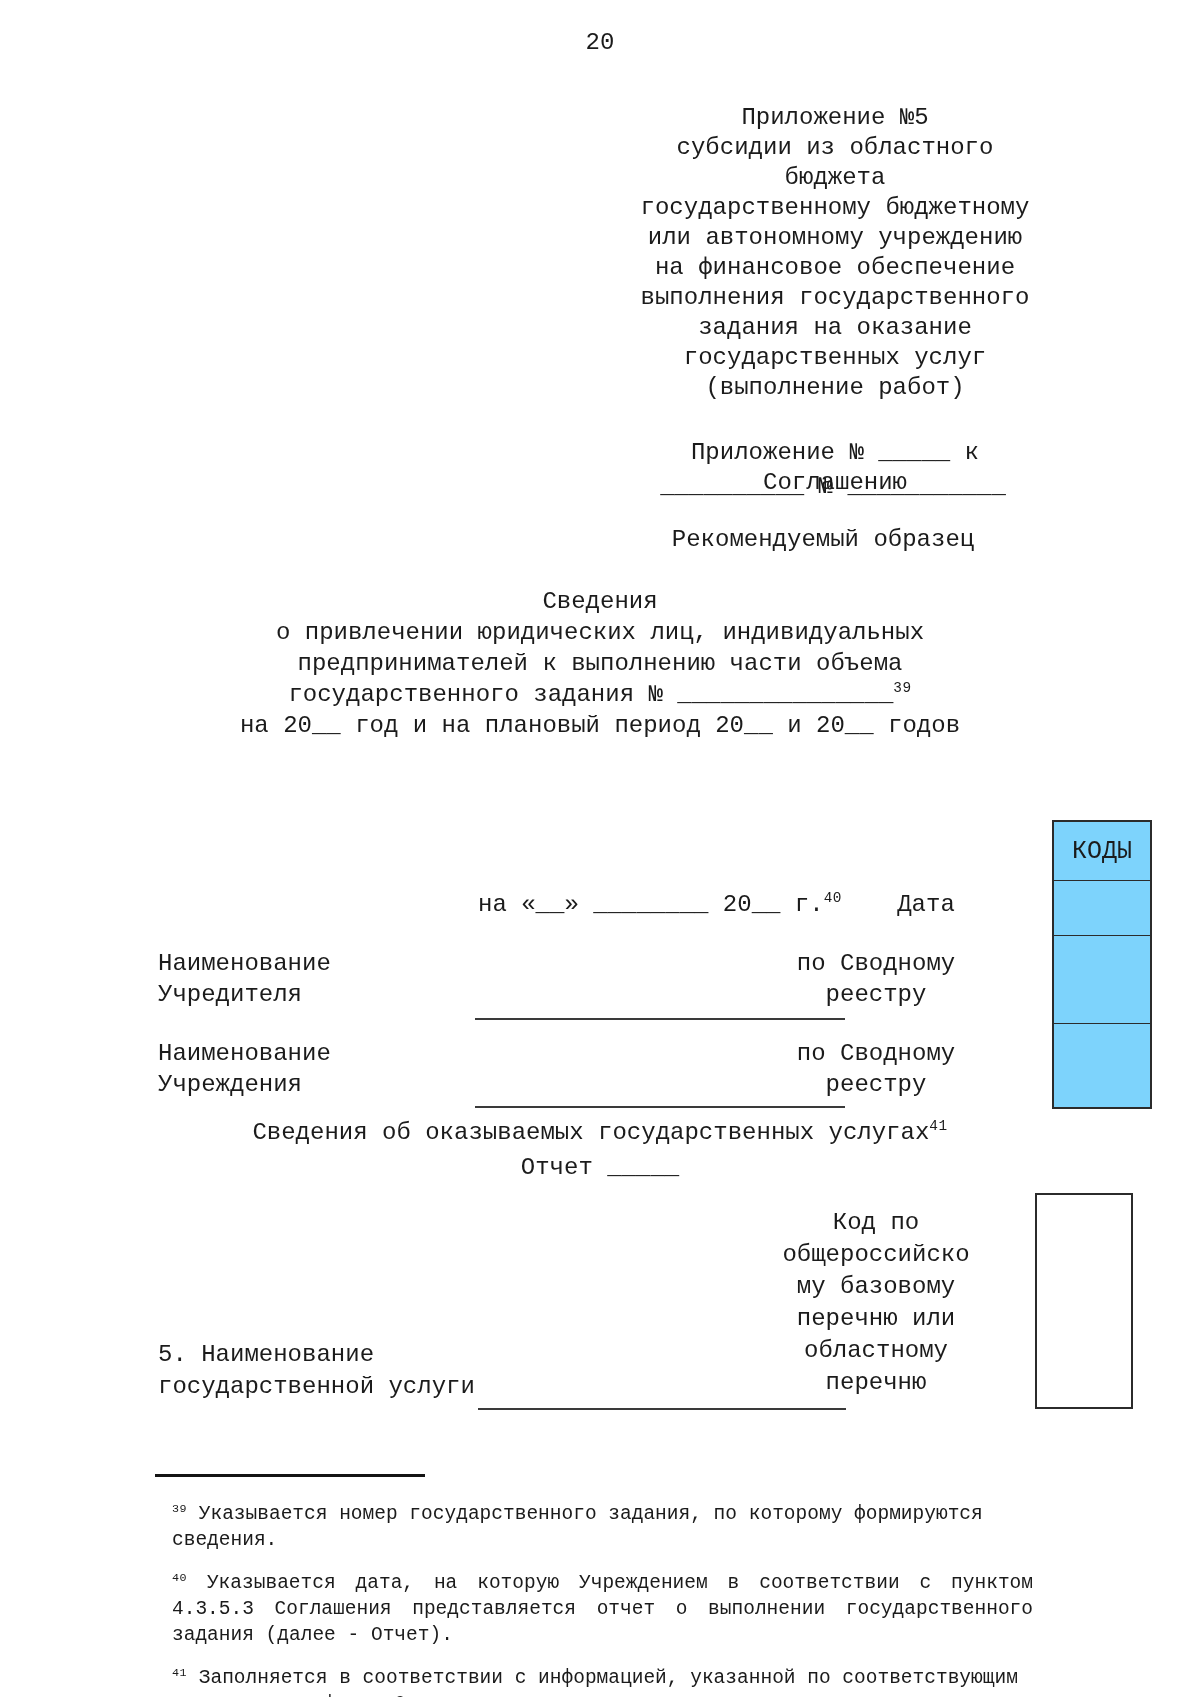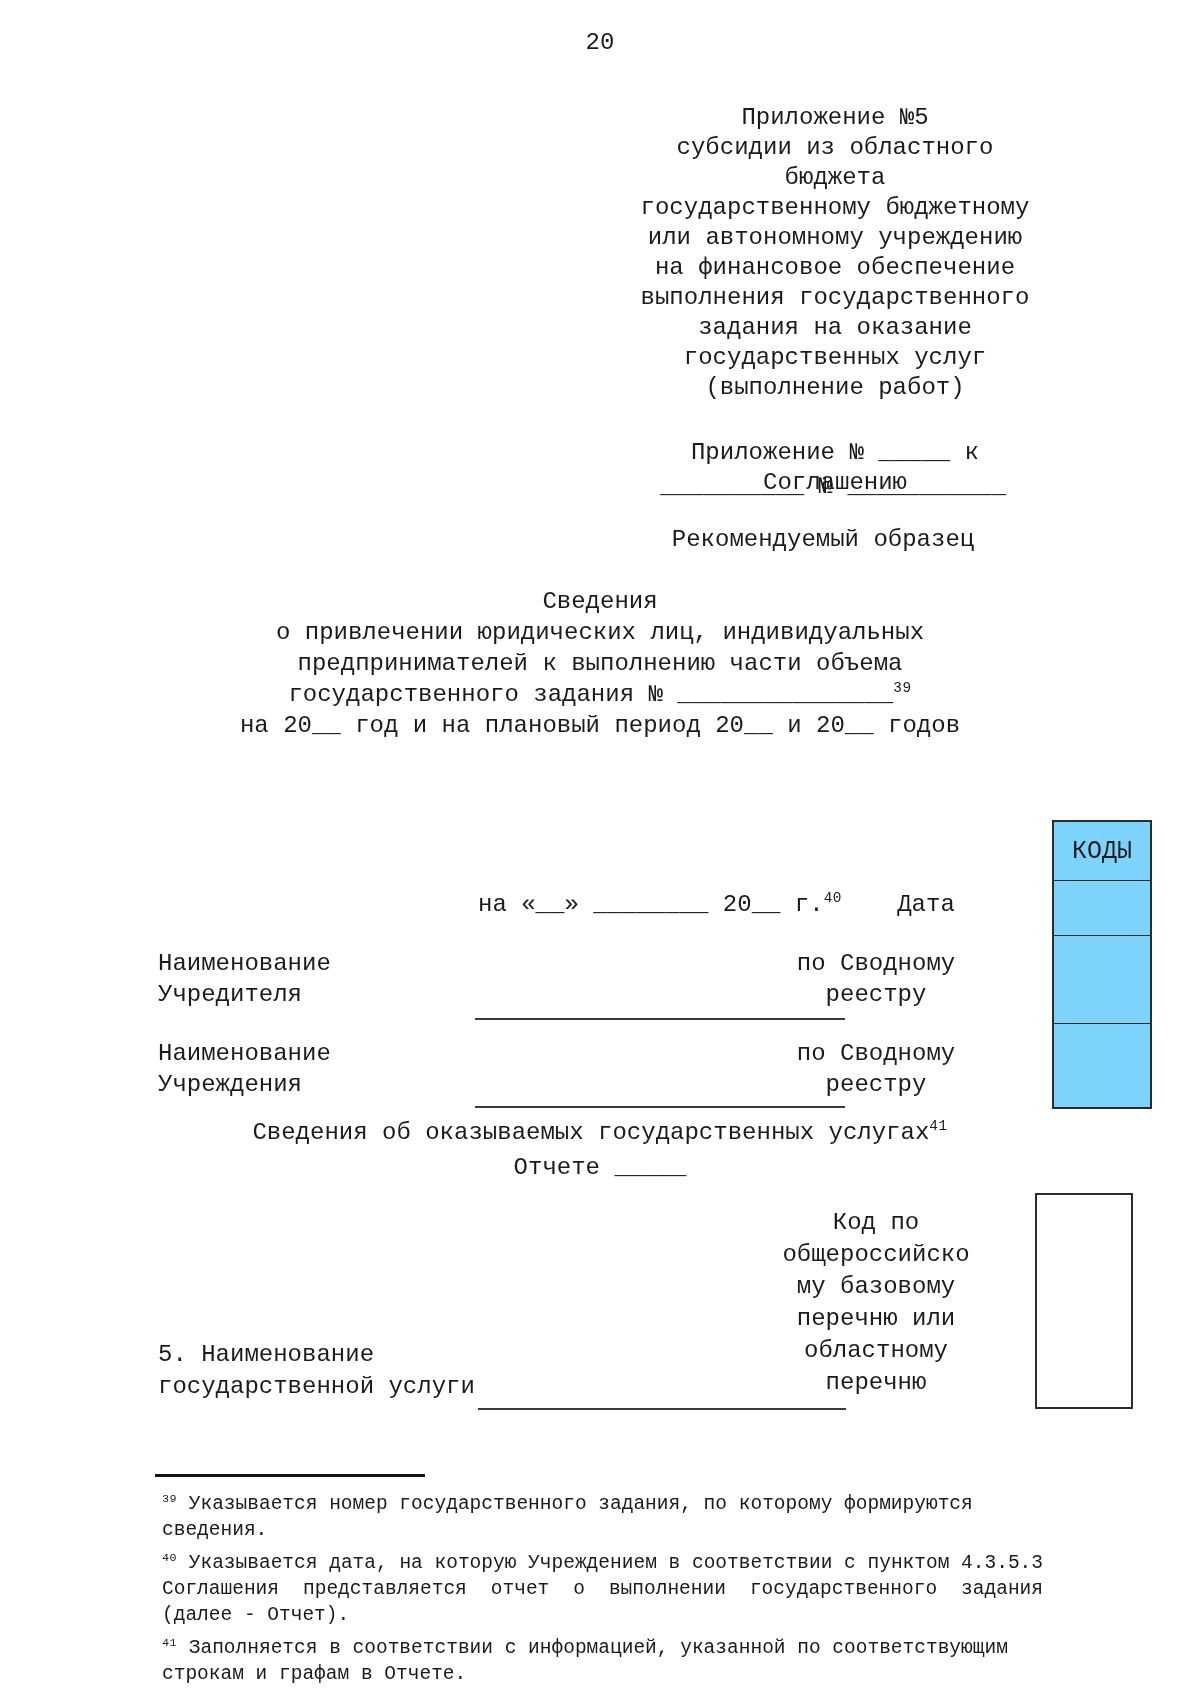--- a/index.html
+++ b/index.html
@@ -27,21 +27,21 @@
   .kody-row:first-child{border-top:none;}
   .kody-header{
     height:58px;display:flex;align-items:center;justify-content:center;
     font-size:25px;
   }
   .code-box2{
     position:absolute;left:1035px;top:1193px;width:98px;height:216px;
     border:2px solid #2b2b2b;box-sizing:border-box;background:#fff;
   }
   .foot{font-size:19.5px;line-height:26px;}
-  .foot p{margin:7px;}
+  .foot p{margin:17px;}
   .just{text-align:justify;}
 </style>
 </head>
 <body>
 
 <div class="page">
 
   <div class="abs t center" style="left:0;top:27px;width:1200px;">20</div>
 
   <div class="abs t lh30 center" style="left:620px;top:103px;width:430px;">
@@ -94,21 +94,21 @@
     <div>Наименование</div>
     <div>Учреждения</div>
   </div>
   <div class="abs t right" style="right:174px;top:1038px;width:300px;">
     <div>по Сводному</div>
     <div>реестру</div>
   </div>
   <div class="fill-line" style="left:475px;top:1106px;width:370px;"></div>
 
   <div class="abs t lh30 center" style="left:150px;top:1118px;width:900px;"><span>Сведения об оказываемых государственных услугах</span><sup class="fn">41</sup></div>
-  <div class="abs t lh30 center" style="left:150px;top:1153px;width:900px;">Отчете _____</div>
+  <div class="abs t lh30 center" style="left:150px;top:1153px;width:900px;">Отчет _____</div>
 
   <div class="code-box2"></div>
   <div class="abs t lh32 right" style="right:174px;top:1207px;width:300px;">
     <div>Код по</div>
     <div>общероссийско</div>
     <div>му базовому</div>
     <div>перечню или</div>
     <div>областному</div>
     <div>перечню</div>
   </div>

